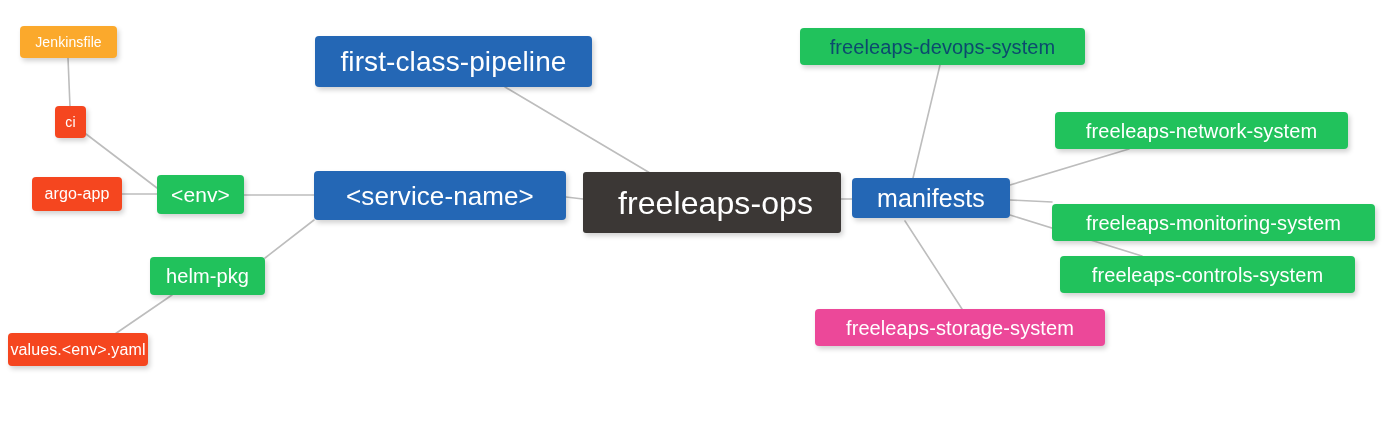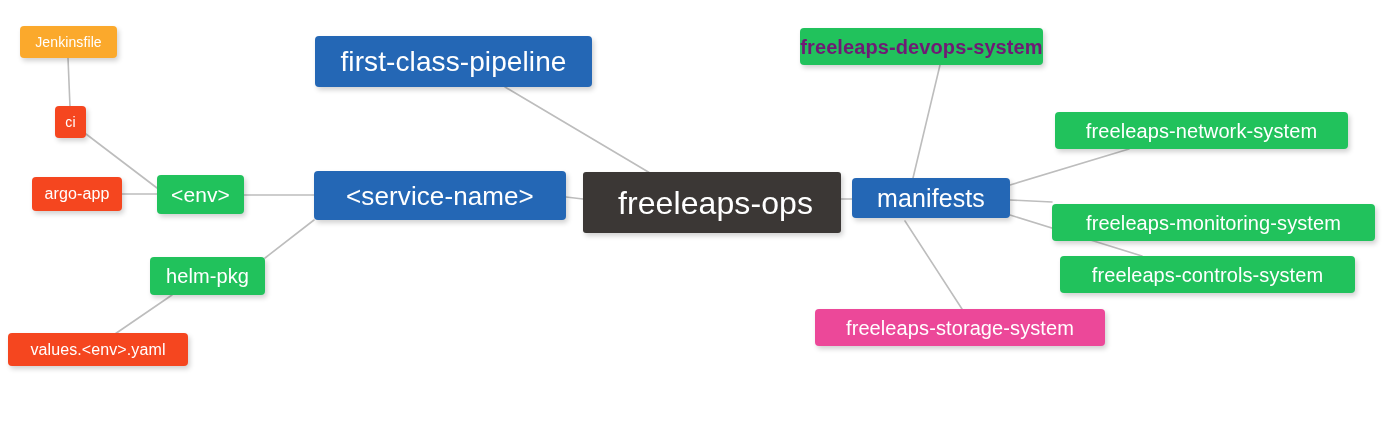--- a/index.html
+++ b/index.html
@@ -63,24 +63,24 @@
       <line x1="1010" y1="200" x2="1052" y2="202" stroke="#bdbdbd" stroke-width="1.6" stroke-linecap="round"></line>
       <line x1="1010" y1="215" x2="1142" y2="256" stroke="#bdbdbd" stroke-width="1.6" stroke-linecap="round"></line>
       <line x1="905" y1="221" x2="962" y2="309" stroke="#bdbdbd" stroke-width="1.6" stroke-linecap="round"></line>
     </svg>
   <div id="node-layer">
       <div class="node" style="left: 20px; top: 26px; width: 97px; height: 32px; background: rgb(251, 169, 44); color: rgb(255, 255, 255); font-size: 14px;">Jenkinsfile</div>
       <div class="node" style="left: 55px; top: 106px; width: 31px; height: 32px; background: rgb(245, 70, 31); color: rgb(255, 255, 255); font-size: 14px;">ci</div>
       <div class="node" style="left: 32px; top: 177px; width: 90px; height: 34px; background: rgb(245, 70, 31); color: rgb(255, 255, 255); font-size: 16px;">argo-app</div>
       <div class="node" style="left: 157px; top: 175px; width: 87px; height: 39px; background: rgb(33, 194, 92); color: rgb(255, 255, 255); font-size: 21px;">&lt;env&gt;</div>
       <div class="node" style="left: 150px; top: 257px; width: 115px; height: 38px; background: rgb(33, 194, 92); color: rgb(255, 255, 255); font-size: 20px;">helm-pkg</div>
-      <div class="node" style="left: 8px; top: 333px; width: 180px; height: 33px; background: rgb(245, 70, 31); color: rgb(255, 255, 255); font-size: 16px;">values.&lt;env&gt;.yaml</div>
+      <div class="node" style="left: 8px; top: 333px; width: 140px; height: 33px; background: rgb(245, 70, 31); color: rgb(255, 255, 255); font-size: 16px;">values.&lt;env&gt;.yaml</div>
       <div class="node" style="left: 315px; top: 36px; width: 277px; height: 51px; background: rgb(36, 103, 181); color: rgb(255, 255, 255); font-size: 28px;">first-class-pipeline</div>
       <div class="node" style="left: 314px; top: 171px; width: 252px; height: 49px; background: rgb(36, 103, 181); color: rgb(255, 255, 255); font-size: 26px;">&lt;service-name&gt;</div>
       <div class="node root" style="left: 583px; top: 172px; width: 258px; height: 61px; background: rgb(59, 55, 53); color: rgb(255, 255, 255); font-size: 32px; padding-left: 7px;">freeleaps-ops</div>
       <div class="node" style="left: 852px; top: 178px; width: 158px; height: 40px; background: rgb(36, 103, 181); color: rgb(255, 255, 255); font-size: 25px;">manifests</div>
-      <div class="node" style="left: 800px; top: 28px; width: 243px; height: 37px; background: rgb(33, 194, 92); color: #701a75; font-size: 20px; font-weight: bold;">freeleaps-devops-system</div>
+      <div class="node" style="left: 800px; top: 28px; width: 285px; height: 37px; background: rgb(33, 194, 92); color: #0c4a6e; font-size: 20px;">freeleaps-devops-system</div>
       <div class="node" style="left: 1055px; top: 112px; width: 293px; height: 37px; background: rgb(33, 194, 92); color: rgb(255, 255, 255); font-size: 20px;">freeleaps-network-system</div>
       <div class="node" style="left: 1052px; top: 204px; width: 323px; height: 37px; background: rgb(33, 194, 92); color: rgb(255, 255, 255); font-size: 20px;">freeleaps-monitoring-system</div>
       <div class="node" style="left: 1060px; top: 256px; width: 295px; height: 37px; background: rgb(33, 194, 92); color: rgb(255, 255, 255); font-size: 20px;">freeleaps-controls-system</div>
       <div class="node" style="left: 815px; top: 309px; width: 290px; height: 37px; background: #ec4899; color: rgb(255, 255, 255); font-size: 20px;">freeleaps-storage-system</div>
     </div>
 </div>
 
 </body></html>

